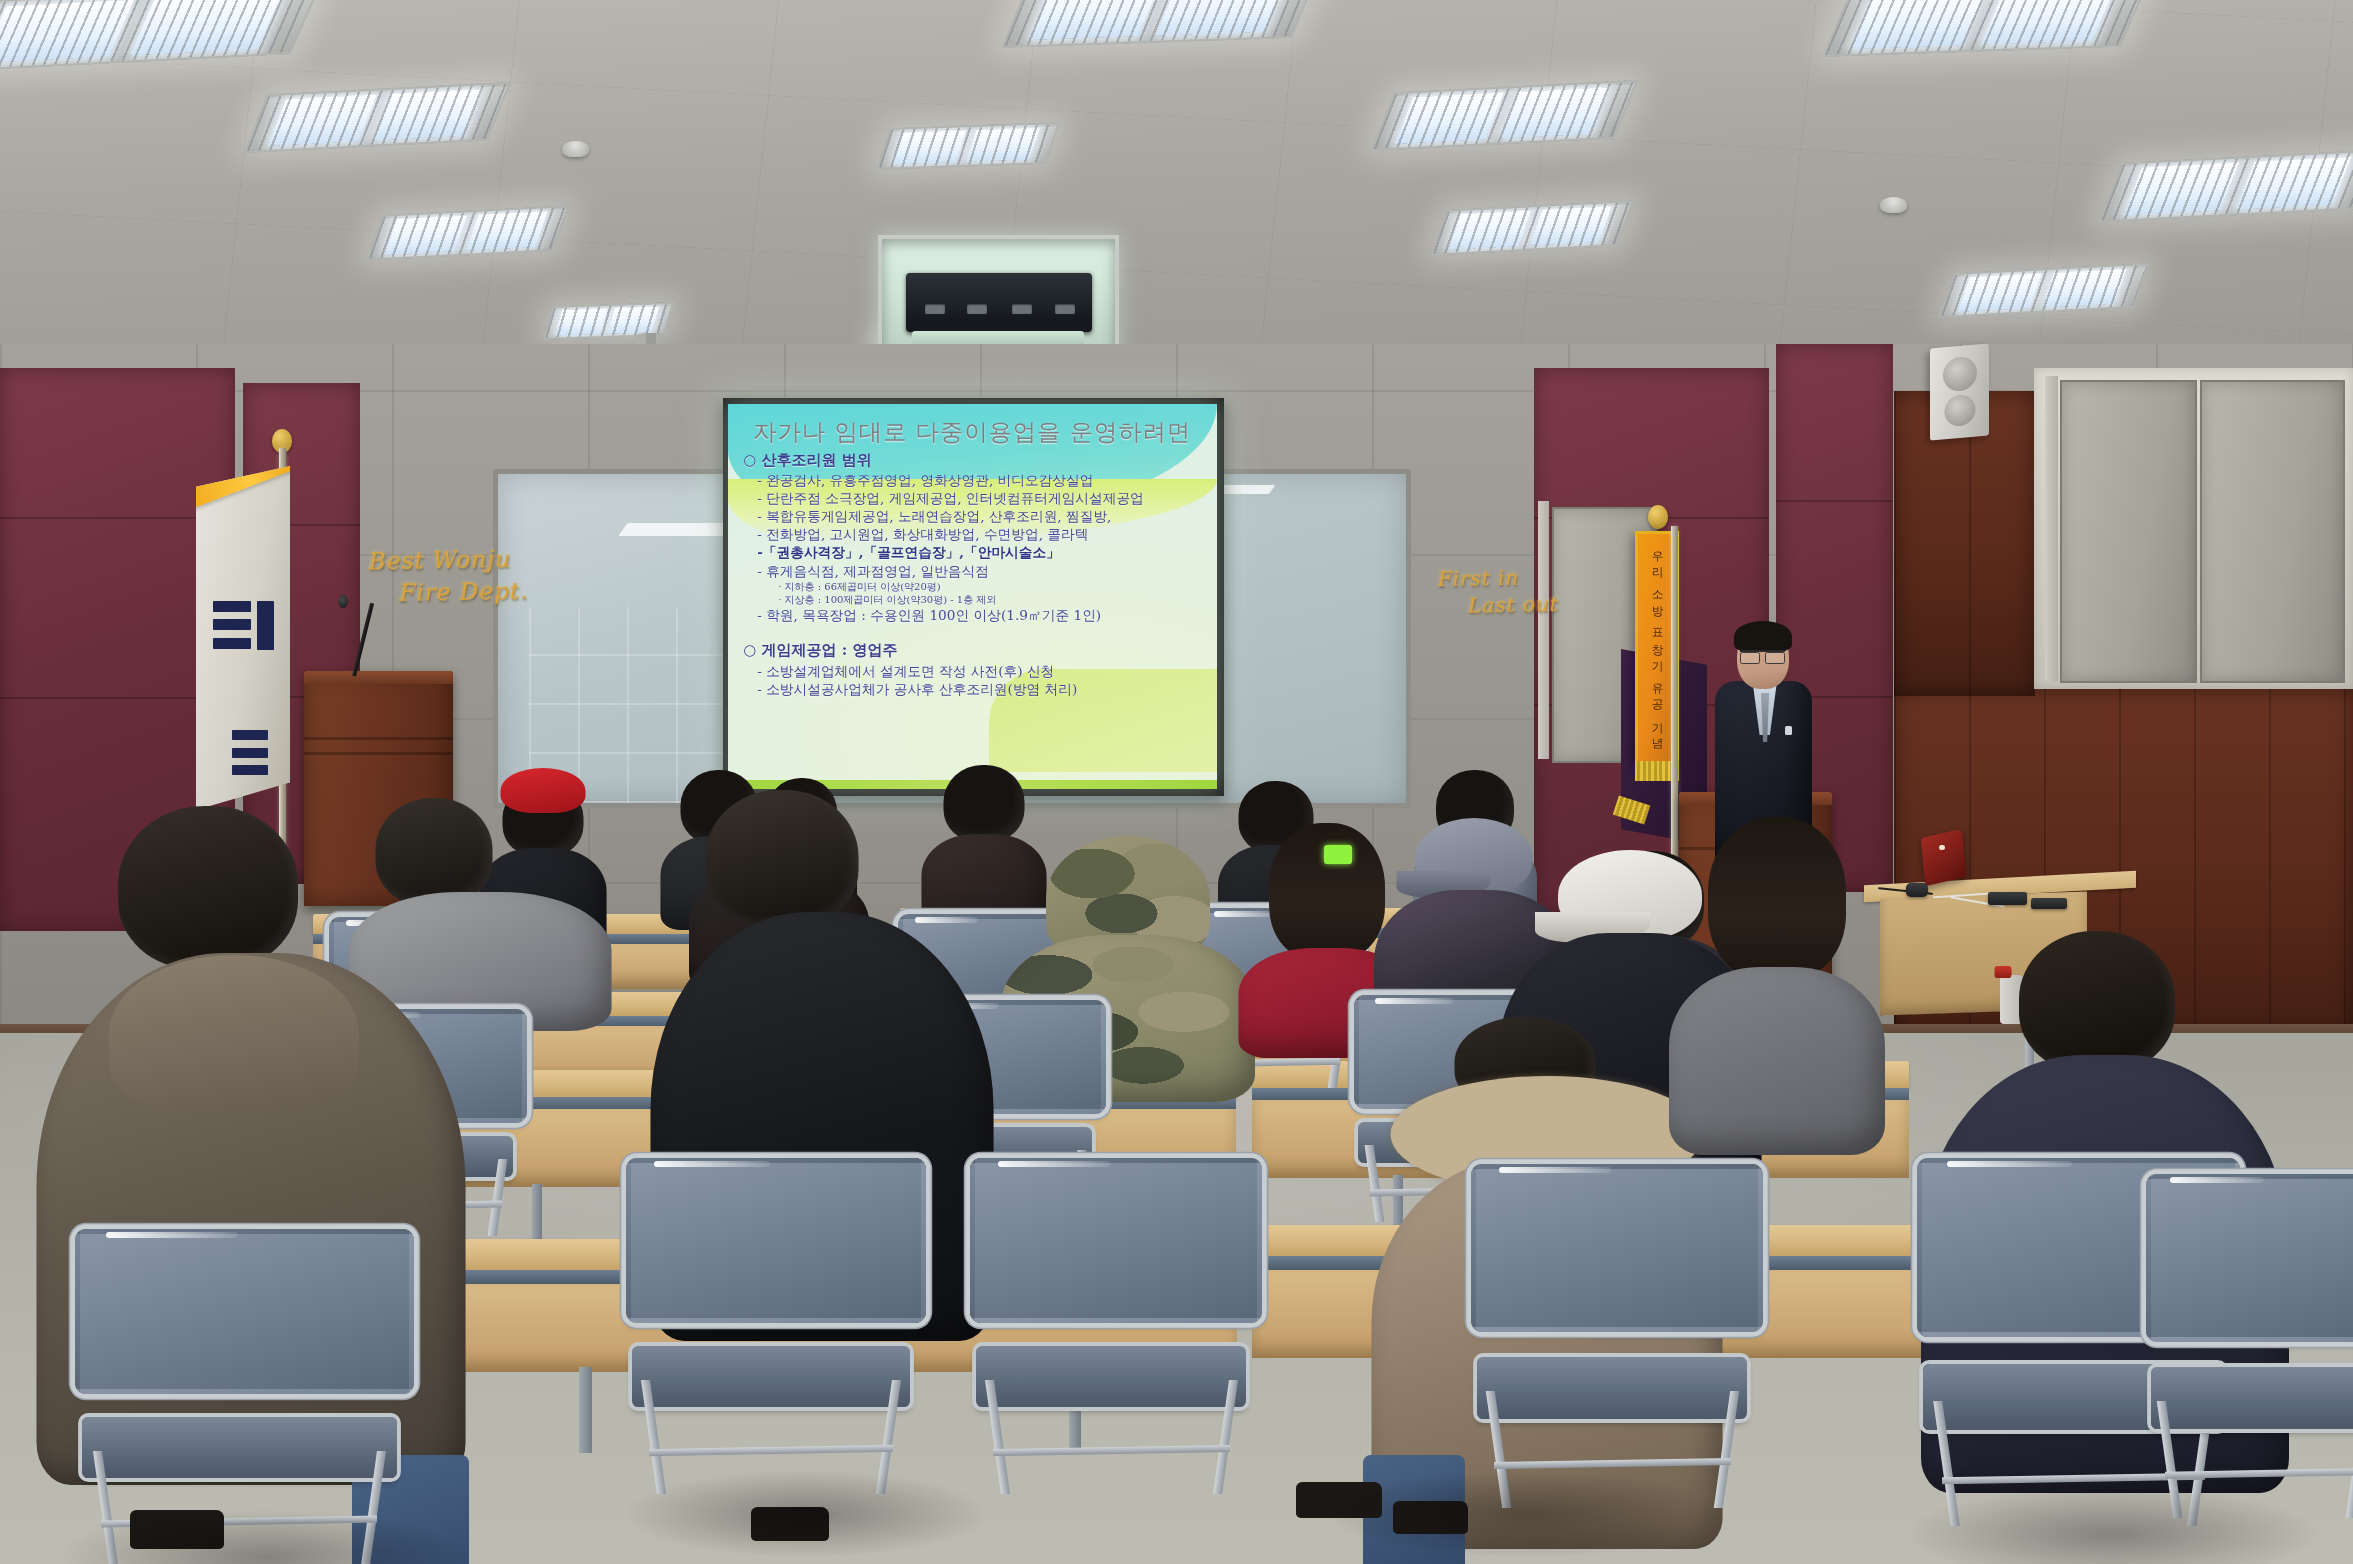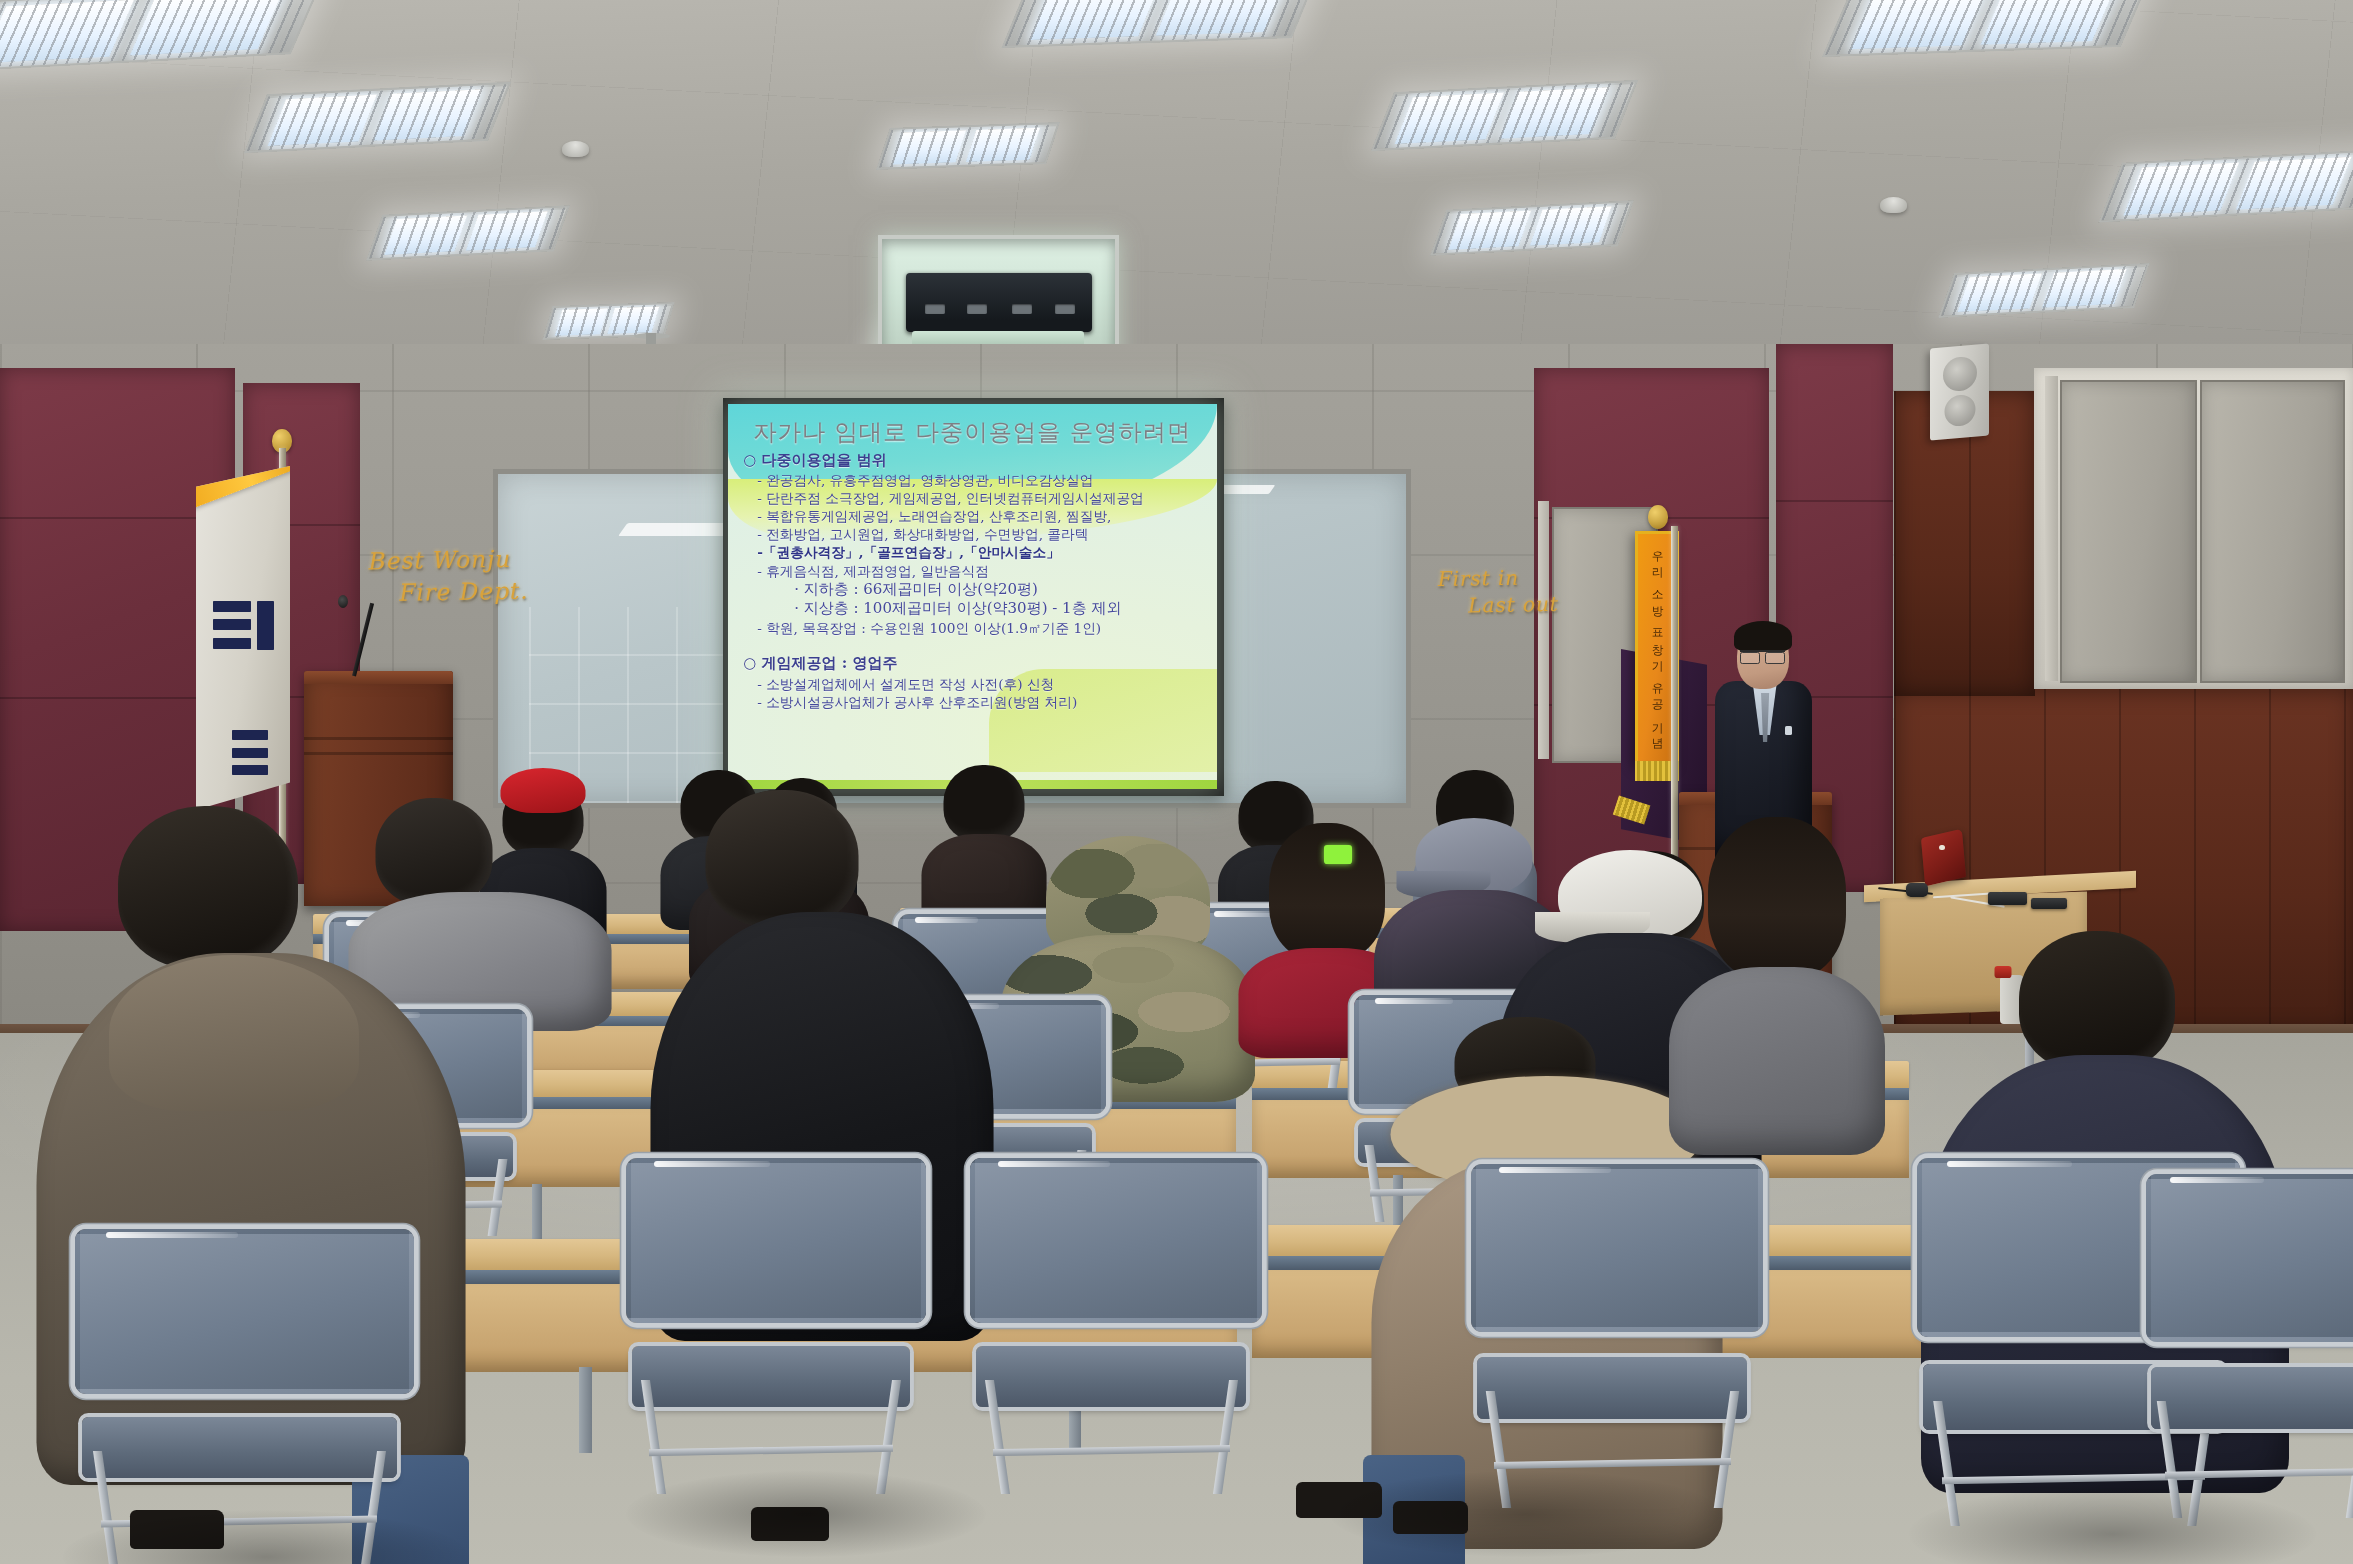--- a/index.html
+++ b/index.html
@@ -234,21 +234,21 @@
   }
   .slide-li{
     font-family:"DejaVu Serif",serif;
     font-size:13.7px;line-height:1.32;
     color:#45499c;
     margin-left:17px;
     white-space:nowrap;
     text-shadow:0 0.8px 0.8px rgba(255,255,255,.55);
   }
   .slide-li.bold{font-weight:bold;color:#2f3488;}
-  .slide-li.sub{margin-left:54px;font-size:15px;}
+  .slide-li.sub{margin-left:38px;font-size:10px;}
   .slide-gap{height:14px;}
 
   
   .floor{
     position:absolute;left:0;top:1033px;width:2354px;height:532px;
     background:linear-gradient(180deg,#a6a59c 0%,#b0afa6 30%,#b8b7ad 65%,#bdbcb2 100%);
   }
   .floor-sheen{
     position:absolute;left:0;top:0;width:100%;height:100%;
     background:radial-gradient(ellipse 70% 55% at 45% 10%,rgba(255,255,255,.22),transparent 70%);
@@ -741,21 +741,21 @@
   <div class="screen-frame">
     <div class="screen">
       <div class="slide-wave-teal"></div>
       <div class="slide-wave-lime"></div>
       <div class="slide-blob-lime"></div>
 
       <div class="slide-content">
         <div class="slide-title">자가나 임대로 다중이용업을 운영하려면</div>
 
         <div class="slide-h2">
-          ○ <span>다중이용업을 범위</span>
+          ○ <span>산후조리원 범위</span>
         </div>
         <div class="slide-li">- 완공검사, 유흥주점영업, 영화상영관, 비디오감상실업</div>
         <div class="slide-li">- 단란주점 소극장업, 게임제공업, 인터넷컴퓨터게임시설제공업</div>
         <div class="slide-li">- 복합유통게임제공업, 노래연습장업, 산후조리원, 찜질방,</div>
         <div class="slide-li">- 전화방업, 고시원업, 화상대화방업, 수면방업, 콜라텍</div>
         <div class="slide-li bold">-「권총사격장」,「골프연습장」,「안마시술소」</div>
         <div class="slide-li">- 휴게음식점, 제과점영업, 일반음식점</div>
         <div class="slide-li sub">· 지하층 : 66제곱미터 이상(약20평)</div>
         <div class="slide-li sub">· 지상층 : 100제곱미터 이상(약30평) - 1층 제외</div>
         <div class="slide-li">- 학원, 목욕장업 : 수용인원 100인 이상(1.9㎡기준 1인)</div>

